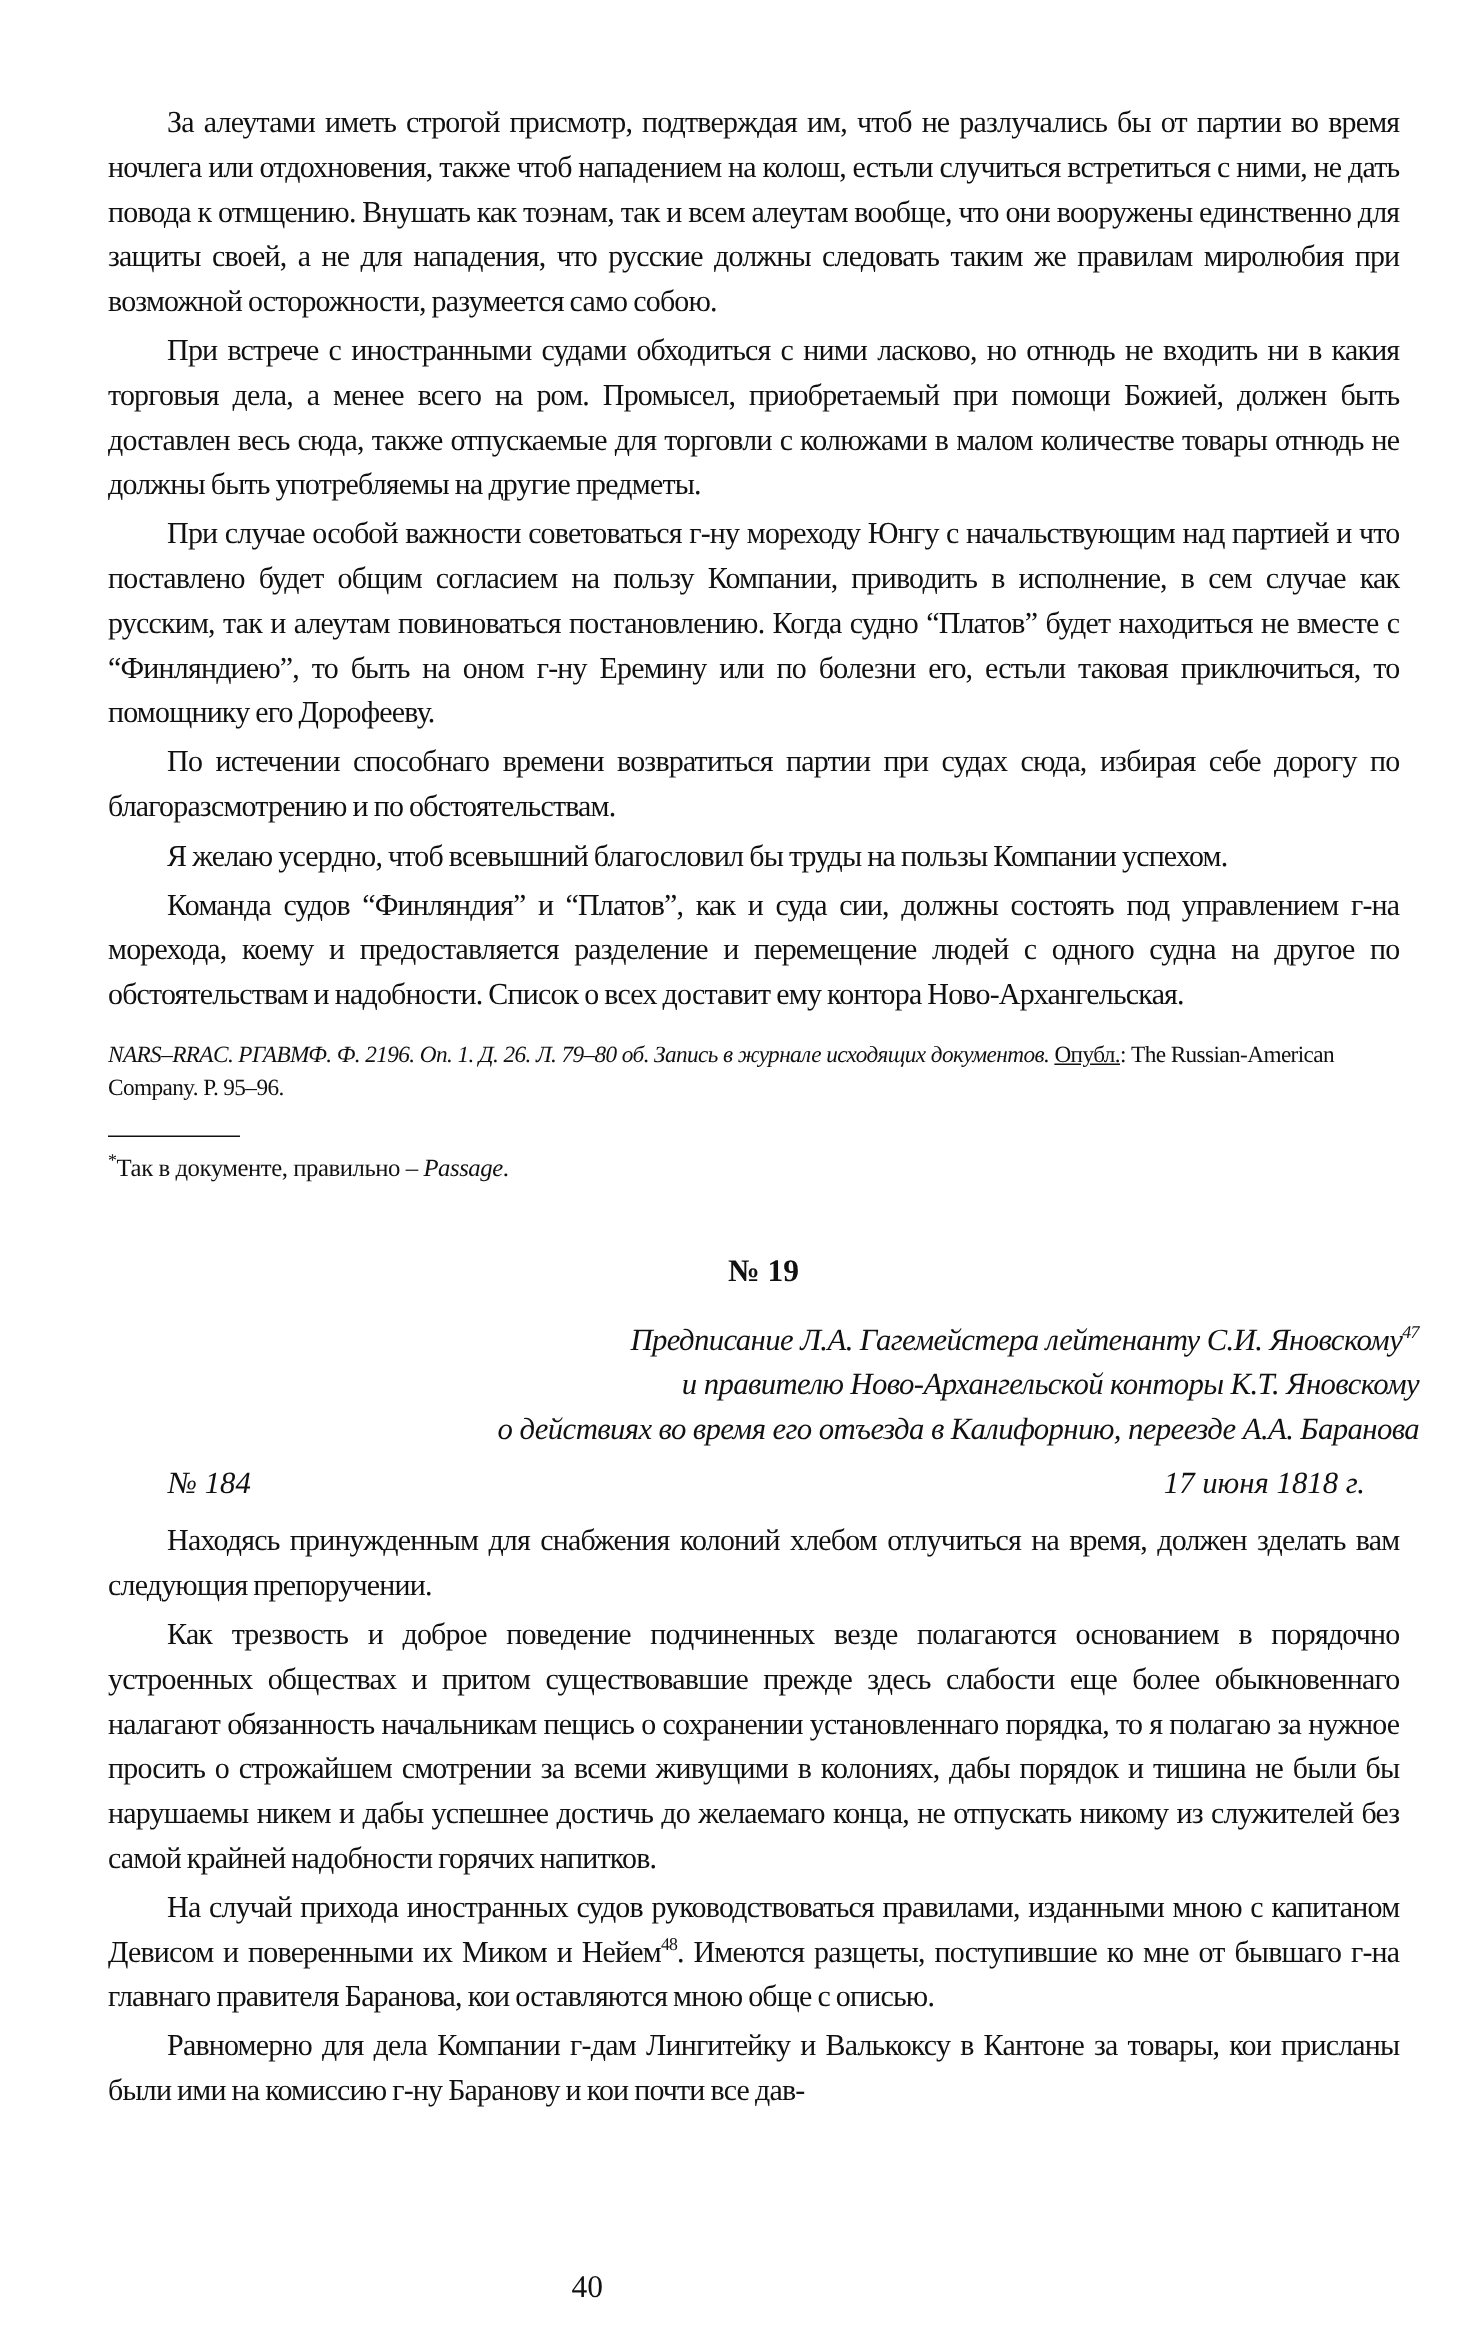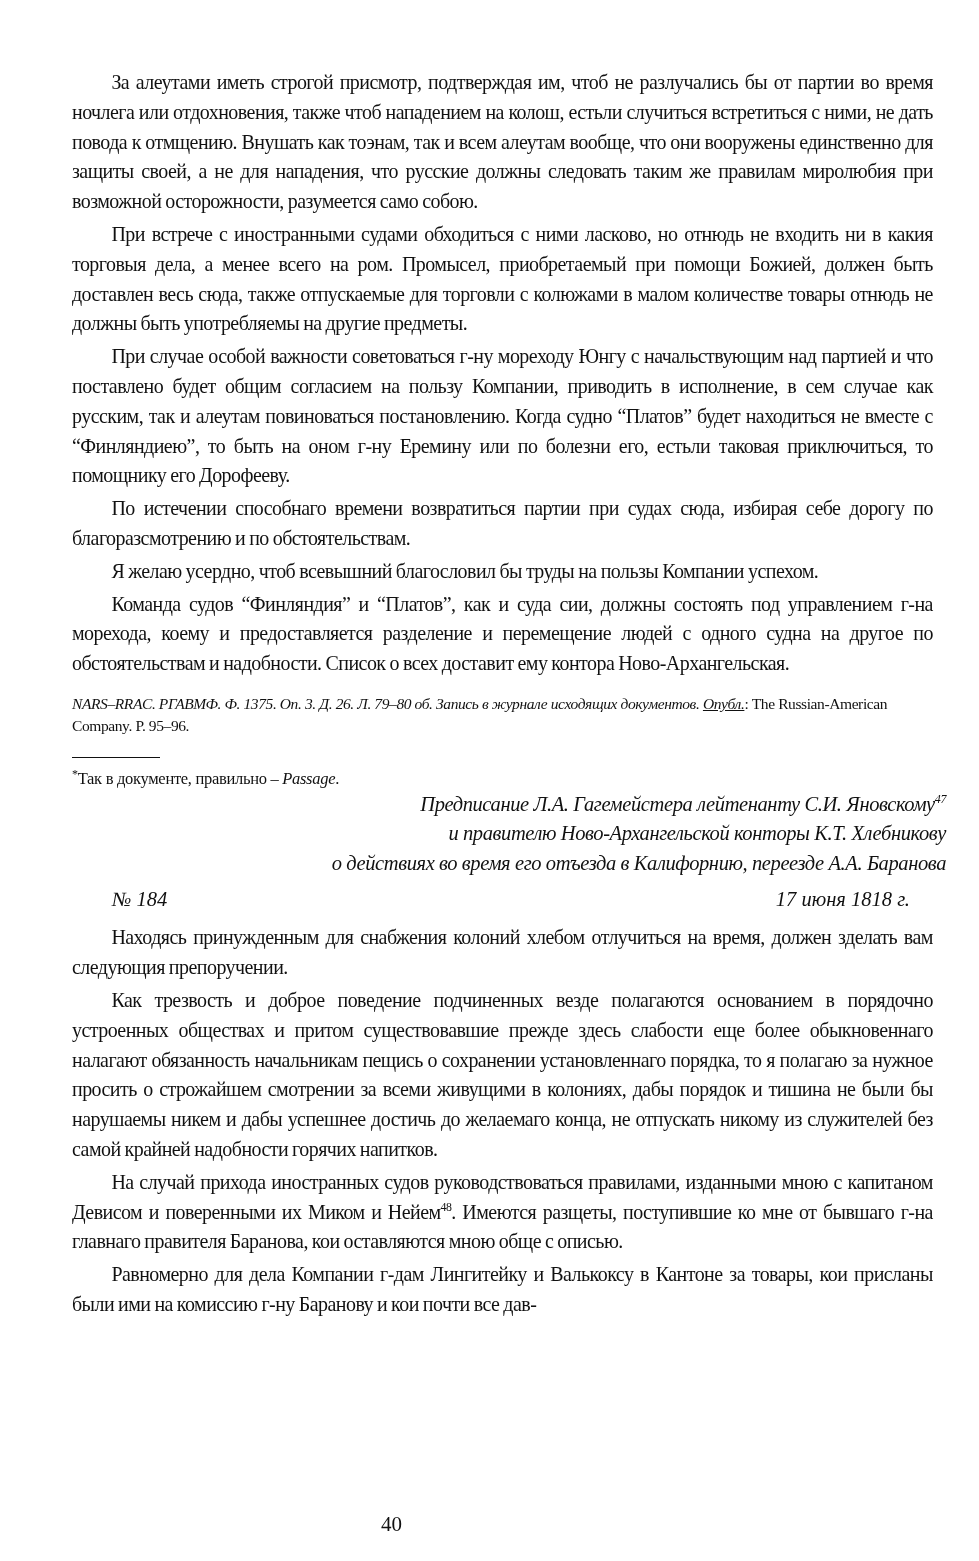--- a/index.html
+++ b/index.html
@@ -1,52 +1,53 @@
 <!DOCTYPE html>
 <html><head>
 <meta charset="utf-8">
 <style>
   html, body { margin:0; padding:0; background:#ffffff; }
   body { width:979px; height:1561px; position:relative; overflow:hidden; }
   .page { position:absolute; left:72px; top:68px; width:874px; color:#111; font-family:"Liberation Serif", serif; }
   .para { font-size:20.3px; line-height:29.8px; text-align:justify; text-indent:40px; margin:0 0 3px 0; letter-spacing:-0.55px; word-spacing:-0.5px; transform:scaleX(0.985); transform-origin:left; }
   .src { font-size:15.5px; line-height:22px; margin:14px 0 0 0; letter-spacing:-0.4px; }
   .src i { font-style:italic; }
-  .src u { text-decoration:underline;font-style:italic; }
+  .src u { text-decoration:underline; }
   .rule { width:88px; border-top:1.5px solid #111; margin:20px 0 10px 0; }
   .footnote { font-size:16.5px; line-height:22px; margin:0; letter-spacing:-0.3px; }
   .docnum { text-align:center; font-weight:bold; font-size:21px; margin:45px 0 20px 0; }
   .doctitle { text-align:right; font-style:italic; font-size:20.5px; line-height:29.5px; margin:0 0 10px 0; letter-spacing:-0.4px; }
   .regline { display:flex; justify-content:space-between; font-style:italic; font-size:20.5px; margin:0 36px 12px 40px; }
   .pagenum { position:absolute; left:0; width:783px; top:1512px; text-align:center; font-size:21px; font-family:"Liberation Serif", serif; color:#111; }
   sup { font-size:12px; line-height:0; }
 </style>
 </head>
 <body>
 
 <div class="page">
   <p class="para">За алеутами иметь строгой присмотр, подтверждая им, чтоб не разлучались бы от партии во время ночлега или отдохновения, также чтоб нападением на колош, естьли случиться встретиться с ними, не дать повода к отмщению. Внушать как тоэнам, так и всем алеутам вообще, что они вооружены единственно для защиты своей, а не для нападения, что русские должны следовать таким же правилам миролюбия при возможной осторожности, разумеется само собою.</p>
   <p class="para">При встрече с иностранными судами обходиться с ними ласково, но отнюдь не входить ни в какия торговыя дела, а менее всего на ром. Промысел, приобретаемый при помощи Божией, должен быть доставлен весь сюда, также отпускаемые для торговли с колюжами в малом количестве товары отнюдь не должны быть употребляемы на другие предметы.</p>
   <p class="para">При случае особой важности советоваться г-ну мореходу Юнгу с начальствующим над партией и что поставлено будет общим согласием на пользу Компании, приводить в исполнение, в сем случае как русским, так и алеутам повиноваться постановлению. Когда судно “Платов” будет находиться не вместе с “Финляндиею”, то быть на оном г-ну Еремину или по болезни его, естьли таковая приключиться, то помощнику его Дорофееву.</p>
   <p class="para">По истечении способнаго времени возвратиться партии при судах сюда, избирая себе дорогу по благоразсмотрению и по обстоятельствам.</p>
   <p class="para">Я желаю усердно, чтоб всевышний благословил бы труды на пользы Компании успехом.</p>
   <p class="para">Команда судов “Финляндия” и “Платов”, как и суда сии, должны состоять под управлением г-на морехода, коему и предоставляется разделение и перемещение людей с одного судна на другое по обстоятельствам и надобности. Список о всех доставит ему контора Ново-Архангельская.</p>
 
   <p class="src">
-    <i>NARS–RRAC. РГАВМФ. Ф. 1375. Оп. 3. Д. 26. Л. 79–80 об. Запись в журнале исходящих документов.</i>
+    <i>NARS–RRAC. РГАВМФ. Ф. 2196. Оп. 1. Д. 26. Л. 79–80 об. Запись в журнале исходящих документов.</i>
     <u>Опубл.</u><span>: The Russian-American Company. P. 95–96.</span>
   </p>
 
   <div class="rule"></div>
   <p class="footnote"><sup>*</sup><span>Так в документе, правильно – </span><i>Passage</i><span>.</span></p>
 
+  <div class="docnum">№ 19</div>
 
   <div class="doctitle">
     <div><span>Предписание Л.А. Гагемейстера лейтенанту С.И. Яновскому</span><sup>47</sup></div>
-    <div>и правителю Ново-Архангельской конторы К.Т. Хлебникову</div>
+    <div>и правителю Ново-Архангельской конторы К.Т. Яновскому</div>
     <div>о действиях во время его отъезда в Калифорнию, переезде А.А. Баранова</div>
   </div>
 
   <div class="regline">
     <span>№ 184</span>
     <span>17 июня 1818 г.</span>
   </div>
 
   <p class="para">Находясь принужденным для снабжения колоний хлебом отлучиться на время, должен зделать вам следующия препоручении.</p>
   <p class="para">Как трезвость и доброе поведение подчиненных везде полагаются основанием в порядочно устроенных обществах и притом существовавшие прежде здесь слабости еще более обыкновеннаго налагают обязанность начальникам пещись о сохранении установленнаго порядка, то я полагаю за нужное просить о строжайшем смотрении за всеми живущими в колониях, дабы порядок и тишина не были бы нарушаемы никем и дабы успешнее достичь до желаемаго конца, не отпускать никому из служителей без самой крайней надобности горячих напитков.</p>

